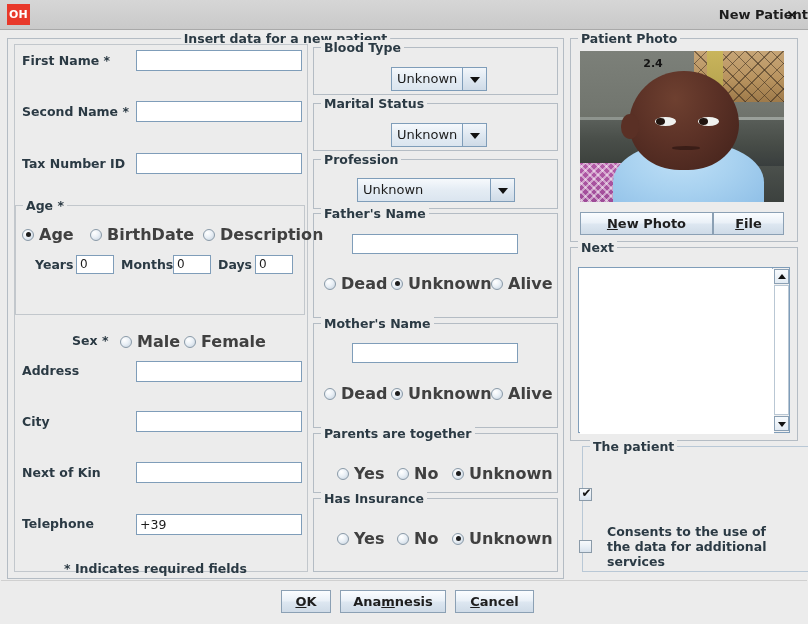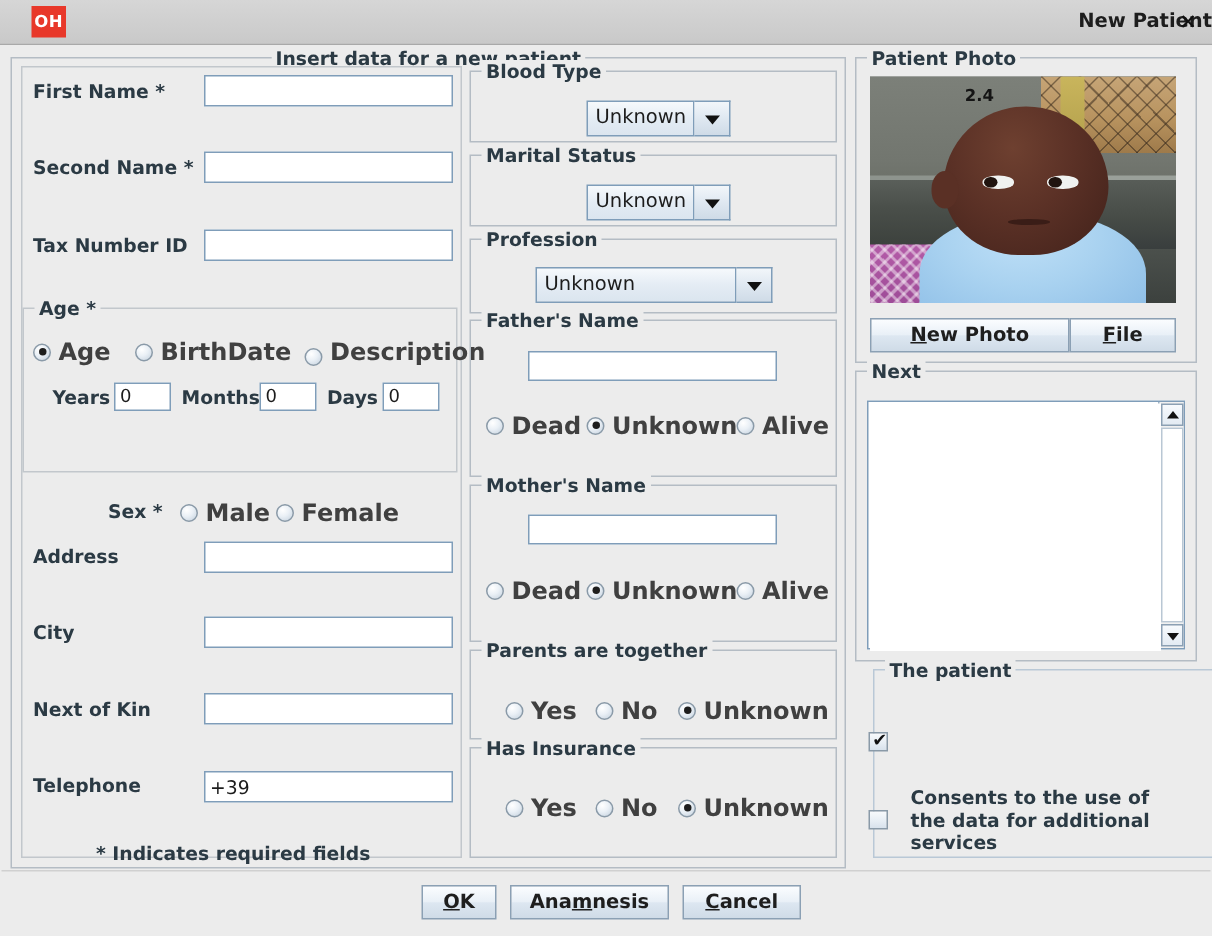--- a/index.html
+++ b/index.html
@@ -28,21 +28,21 @@
     box-sizing: border-box;
   }
   .oh-logo {
     position: absolute; left: 7px; top: 4px;
     width: 23px; height: 21px;
     background: #e8382a;
     color: #fff;
     font-weight: bold;
     font-size: 11px;
     letter-spacing: 0.3px;
-    display: flex; align-items: center; justify-content: center; margin-left: 14px;
+    display: flex; align-items: center; justify-content: center;
   }
   .title-text {
     position: absolute; left: 0; top: 0;
     width: 808px; height: 30px;
     line-height: 29px;
     text-align: right;
     font-weight: bold;
     font-size: 13px;
     color: #1d1d1d;
   }
@@ -346,21 +346,21 @@
     <div class="ptitle">Age *</div>
   </div>
   <div class="radio on" style="left:22px; top:225px;">
     <span class="dot"></span>
     <span class="rtext">Age</span>
   </div>
   <div class="radio" style="left:90px; top:225px;">
     <span class="dot"></span>
     <span class="rtext">BirthDate</span>
   </div>
-  <div class="radio" style="left:203px; top:225px;align-items:flex-end;">
+  <div class="radio" style="left:203px; top:225px;">
     <span class="dot"></span>
     <span class="rtext">Description</span>
   </div>
 
   <div class="lbl" style="left:35px; top:257px;">Years</div>
   <input class="tf sm" style="left: 76px; top: 255px; width: 38px; height: 19px;" value="0">
   <div class="lbl" style="left:121px; top:257px;">Months</div>
   <input class="tf sm" style="left: 173px; top: 255px; width: 38px; height: 19px;" value="0">
   <div class="lbl" style="left:218px; top:257px;">Days</div>
   <input class="tf sm" style="left: 255px; top: 255px; width: 38px; height: 19px;" value="0">

